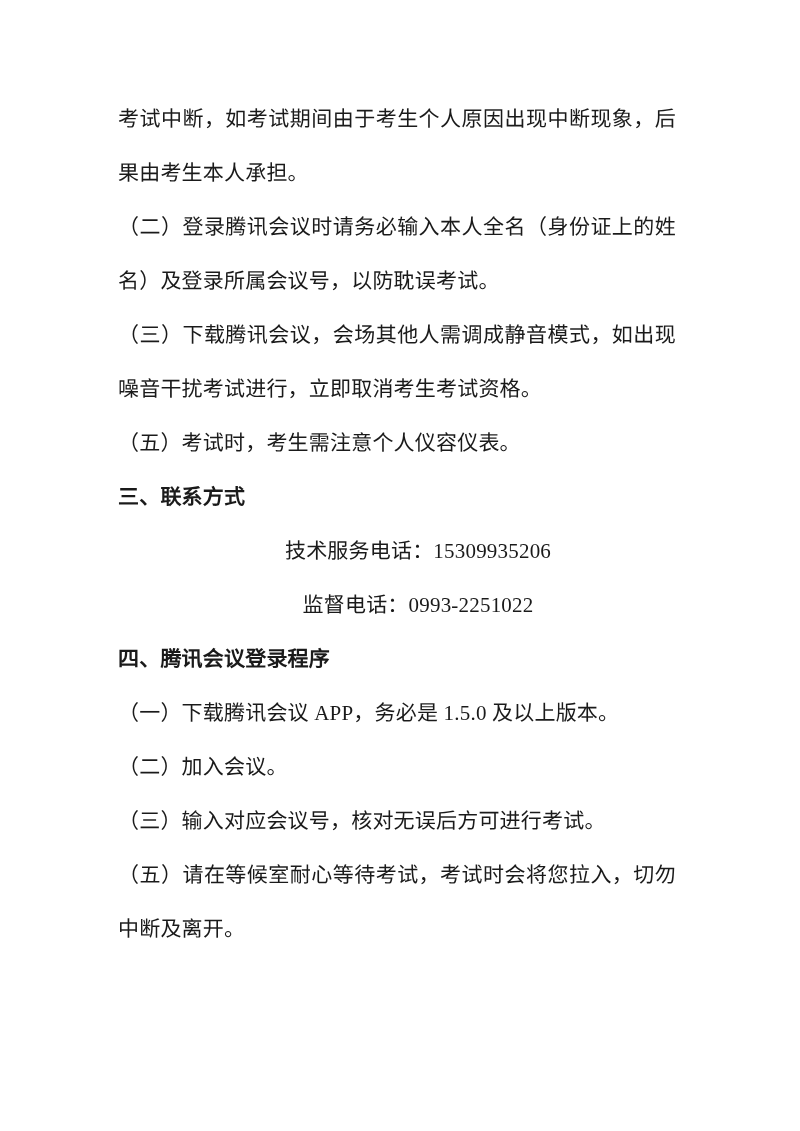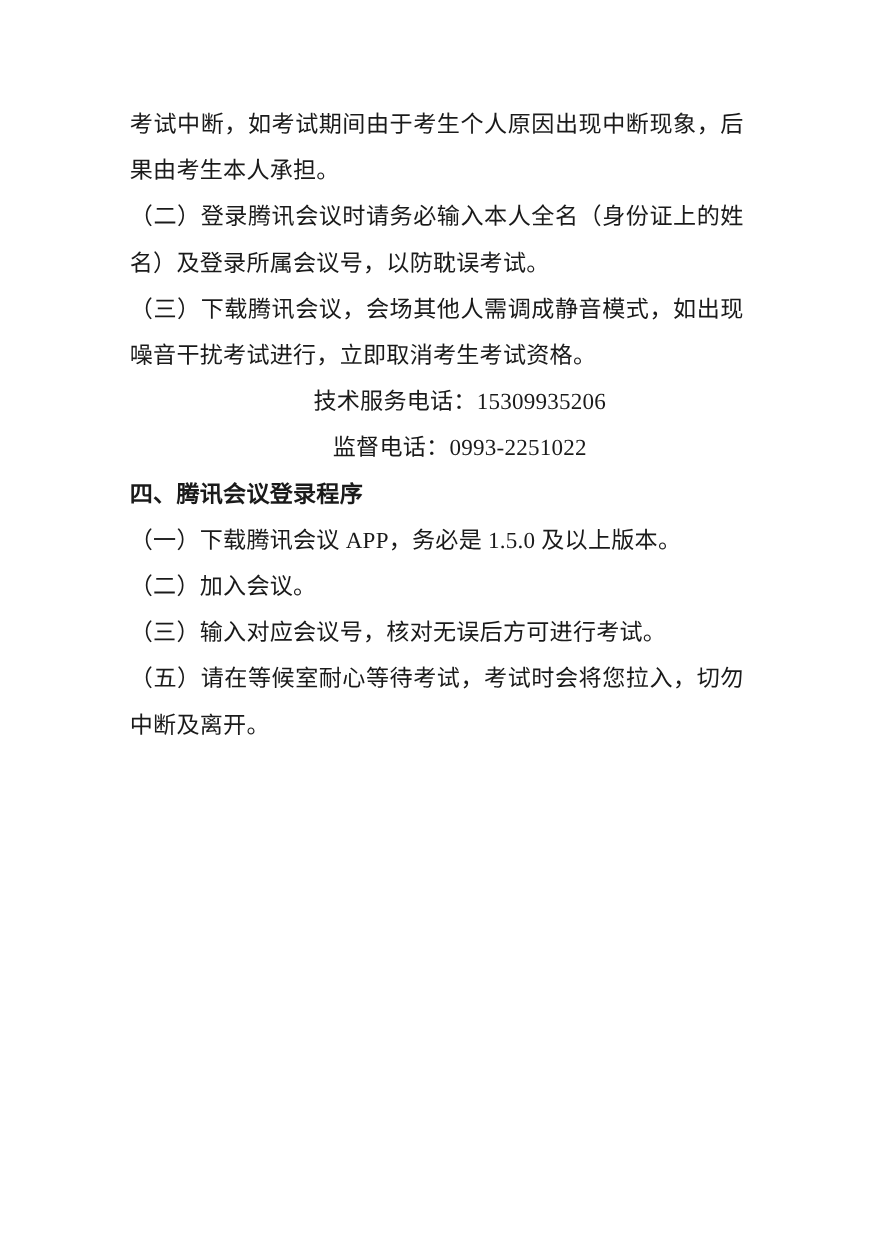--- a/index.html
+++ b/index.html
@@ -18,21 +18,21 @@
   }
   .content {
     position: absolute;
     left: 118px;
     top: 92px;
     width: 558px;
   }
   .content p {
     margin: 0;
     font-size: 21px;
-    line-height: 42px;
+    line-height: 54px;
     letter-spacing: 0.2px;
     color: #1a1a1a;
     text-align: justify;
     text-justify: inter-character;
     word-break: break-all;
   }
   .content p.heading {
     font-weight: 700;
     text-align: left;
   }
@@ -47,22 +47,24 @@
 <div class="page">
   <div class="content">
 
     <p class="body">考试中断，如考试期间由于考生个人原因出现中断现象，后果由考生本人承担。</p>
 
     <p class="body">（二）登录腾讯会议时请务必输入本人全名（身份证上的姓名）及登录所属会议号，以防耽误考试。</p>
 
     <p class="body">（三）下载腾讯会议，会场其他人需调成静音模式，如出现噪音干扰考试进行，立即取消考生考试资格。</p>
 
 
+    <p class="body">（五）考试时，考生需注意个人仪容仪表。</p>
 
 
+    <p class="heading">三、联系方式</p>
 
     <p class="indent">技术服务电话：15309935206</p>
 
     <p class="indent">监督电话：0993-2251022</p>
 
     <p class="heading">四、腾讯会议登录程序</p>
 
     <p class="body">（一）下载腾讯会议 APP，务必是 1.5.0 及以上版本。</p>
 
     <p class="body">（二）加入会议。</p>

